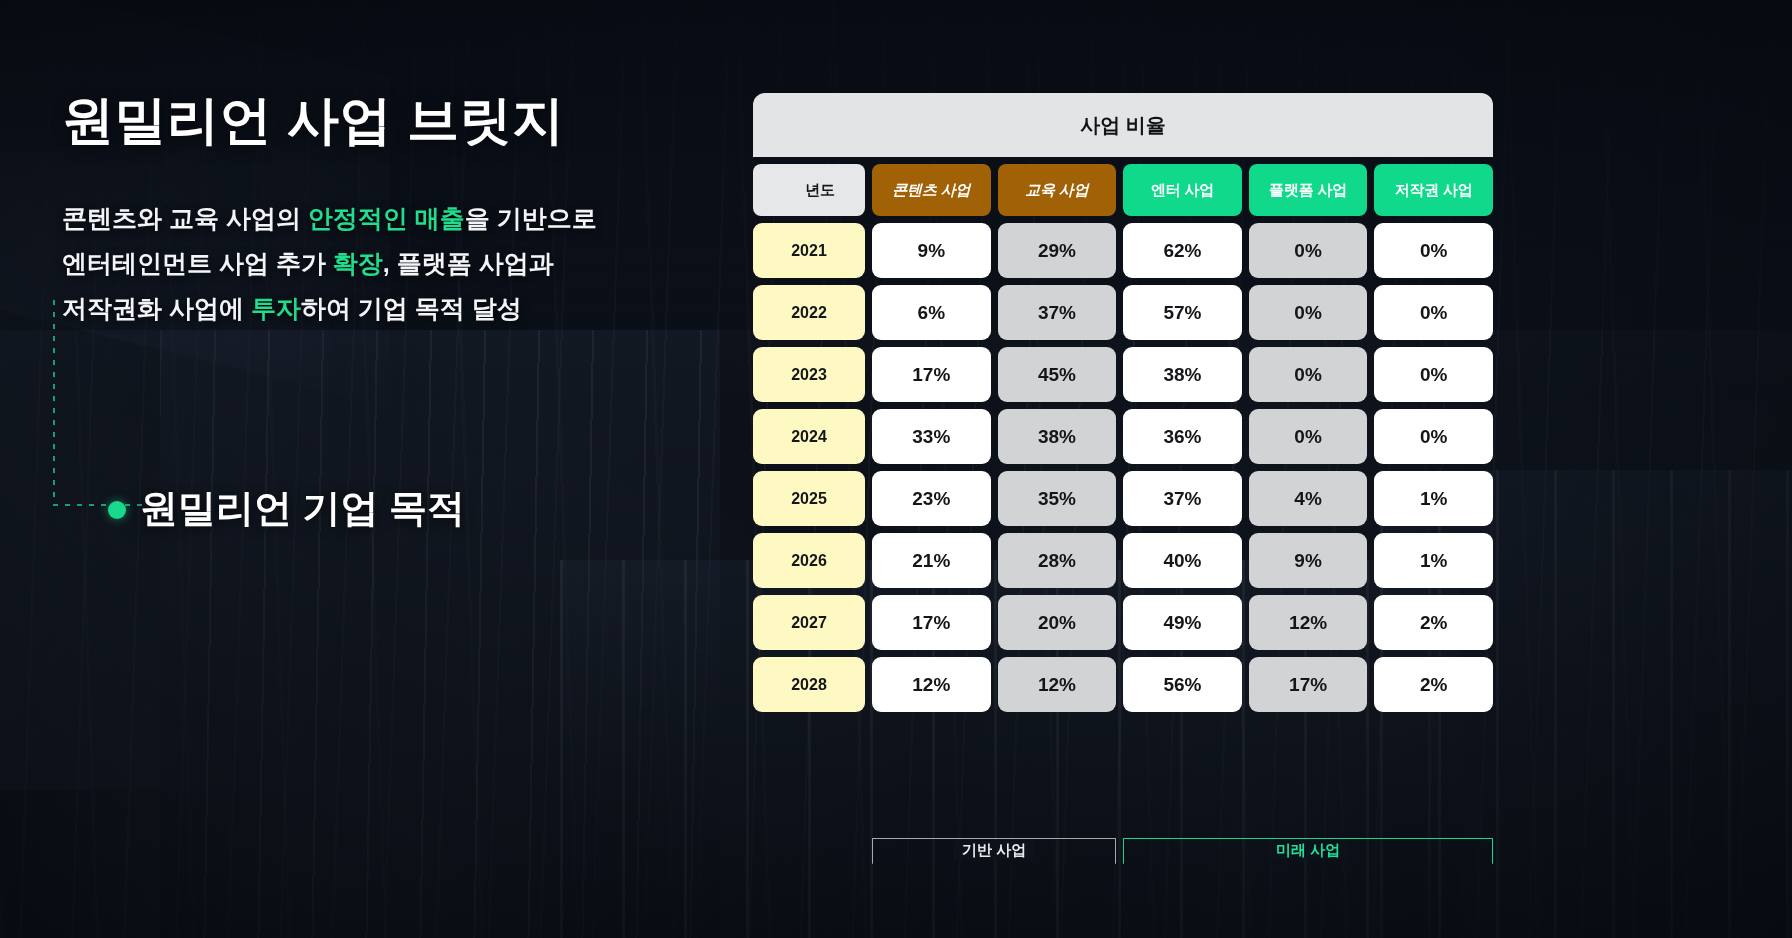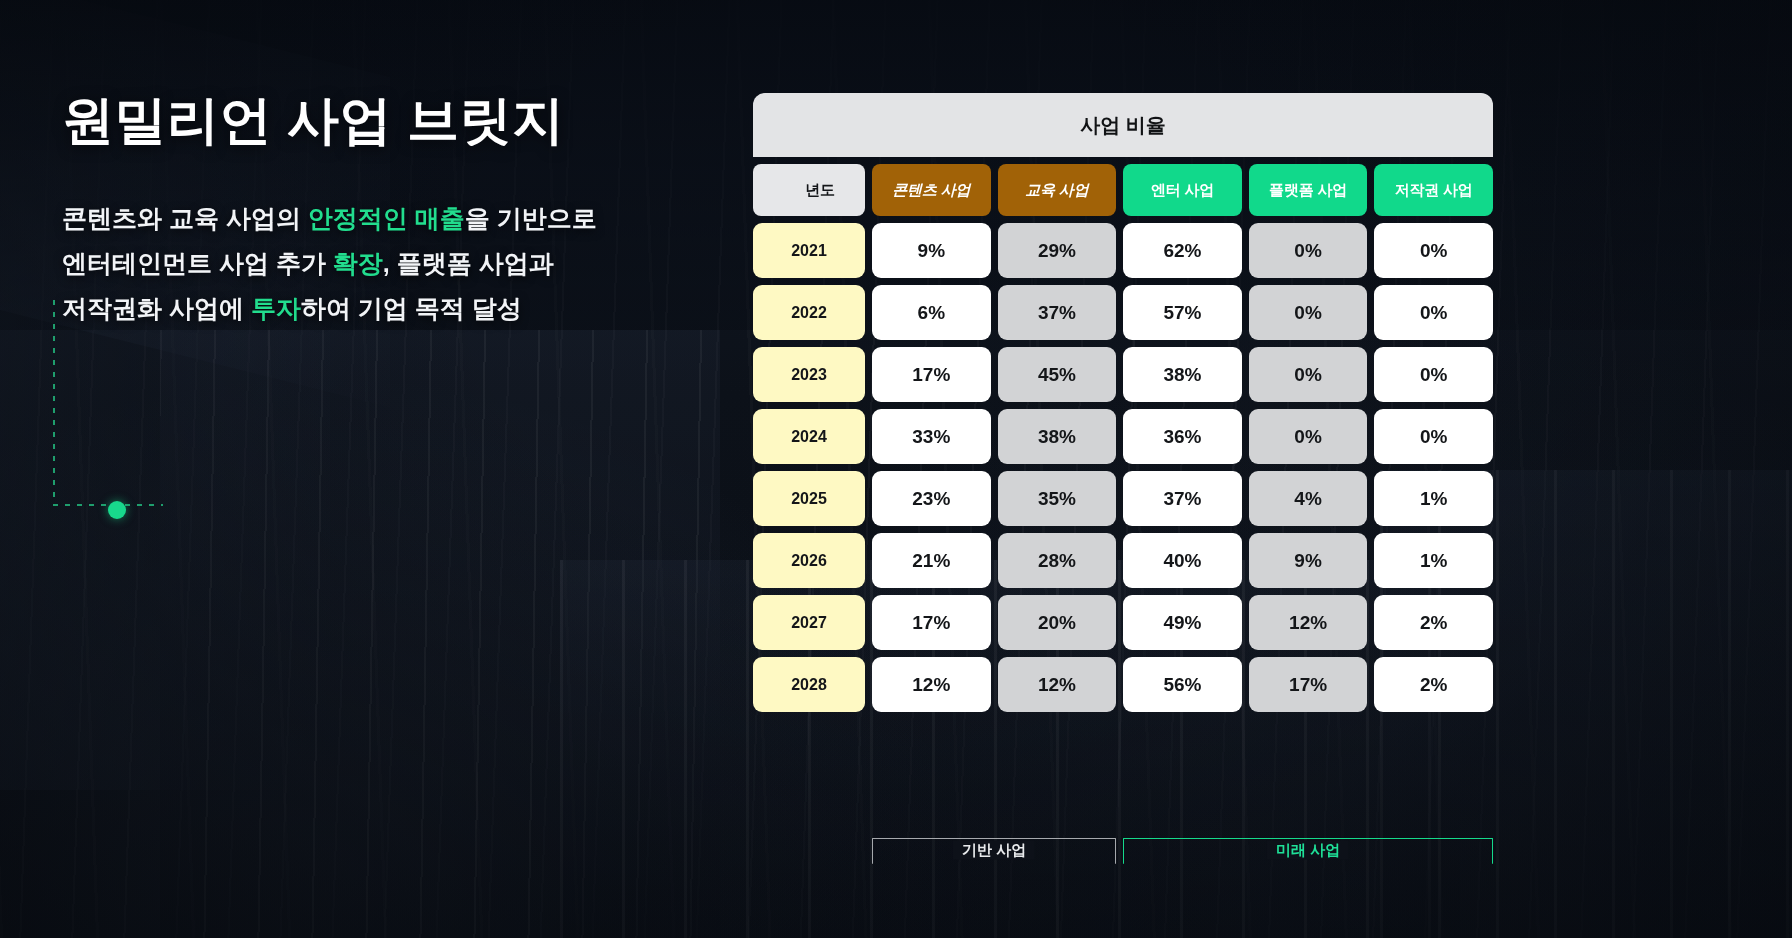--- a/index.html
+++ b/index.html
@@ -143,20 +143,21 @@
 
   <div class="lead"><span>콘텐츠와 교육 사업의 </span><span class="hl">안정적인 매출</span><span>을 기반으로
 엔터테인먼트 사업 추가 </span><span class="hl">확장</span><span>, 플랫폼 사업과
 저작권화 사업에 </span><span class="hl">투자</span><span>하여 기업 목적 달성</span></div>
 
   <svg id="connector" viewBox="0 0 130 230" preserveAspectRatio="none">
     <path d="M9,0 L9,205 L118,205" fill="none" stroke="#1f9e6d" stroke-width="2" stroke-dasharray="5 7" stroke-linecap="butt"></path>
   </svg>
   <div class="dot"></div>
 
+  <div class="h2">원밀리언 기업 목적</div>
 </div>
 
 <div id="table-wrap">
   <div class="tbl-title">사업 비율</div>
   <div class="grid" id="header-row">
       <div class="hcell year">년도</div>
       <div class="hcell dark">콘텐츠 사업</div>
       <div class="hcell dark">교육 사업</div>
       <div class="hcell green">엔터 사업</div>
       <div class="hcell green">플랫폼 사업</div>

